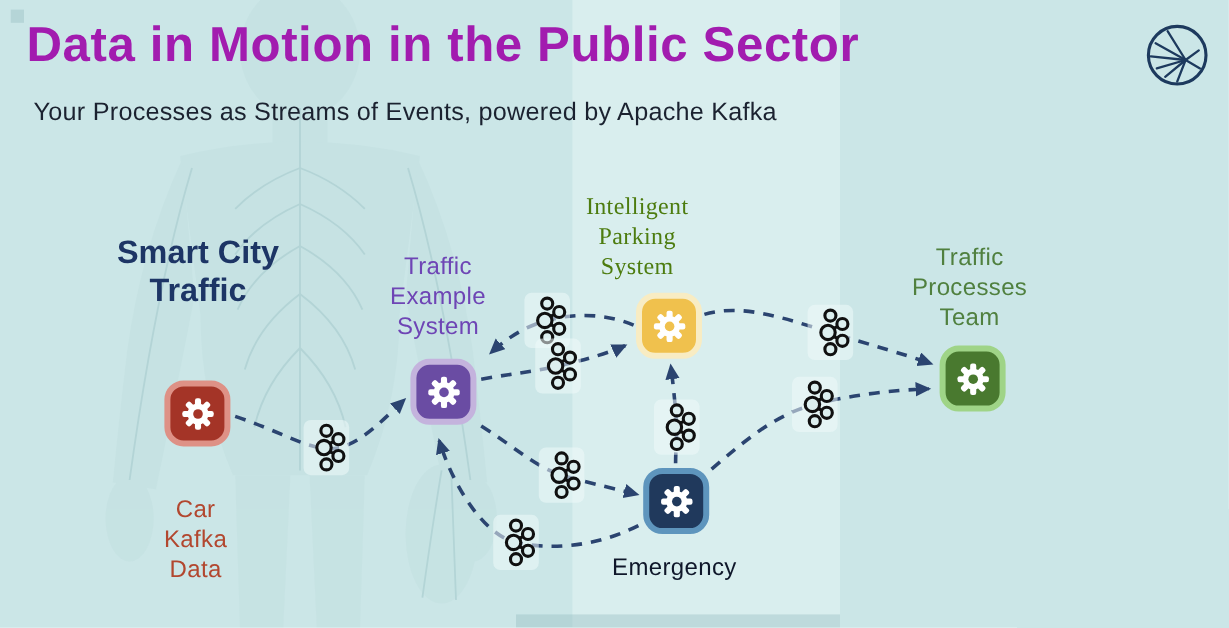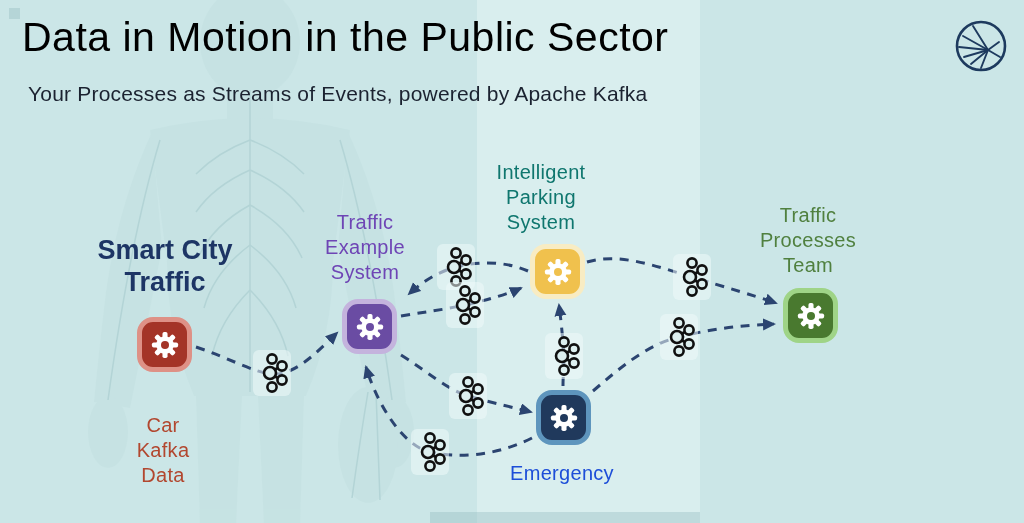--- a/index.html
+++ b/index.html
@@ -5,51 +5,51 @@
   html,body{margin:0;padding:0;}
   .stage{
     position:relative;width:1024px;height:523px;overflow:hidden;
     background:#cbe6e7;
     font-family:"Liberation Sans", sans-serif;
   }
   svg{display:block;}
   .bg-layer{position:absolute;left:0;top:0;}
   .title{
     position:absolute;left:22px;top:14px;margin:0;
-    font-size:41px;font-weight:400;letter-spacing:.5px;color:#000000;
+    font-size:41px;font-weight:700;letter-spacing:.5px;color:#a21caf;
   }
   .subtitle{
     position:absolute;left:28px;top:82px;
     font-size:21px;color:#1b2230;letter-spacing:.2px;
   }
   .logo{position:absolute;left:951px;top:16px;}
   .section-label{
     position:absolute;left:45px;top:194px;width:240px;
-    text-align:center;font-size:27px;line-height:32px;font-weight:800;color:#1d3565;margin-top:40px;
+    text-align:center;font-size:27px;line-height:32px;font-weight:800;color:#1d3565;
   }
   .overlay{position:absolute;left:0;top:0;}
   .node{
     position:absolute;width:55px;height:55px;box-sizing:border-box;
     border:5px solid;border-radius:16px;
     display:flex;align-items:center;justify-content:center;
   }
   .node.car{left:137px;top:317px;background:#a43427;border-color:#de9186;}
   .node.planning{left:342px;top:299px;background:#6a4ca3;border-color:#c4b3dd;}
   .node.parking{left:530px;top:244px;background:#f0c14d;border-color:#f8ecc3;}
   .node.emergency{left:536px;top:390px;background:#20395c;border-color:#5e95bd;}
   .node.research{left:783px;top:288px;background:#49792f;border-color:#9fd487;}
   .car .hole{fill:#a43427}.planning .hole{fill:#6a4ca3}.parking .hole{fill:#f0c14d}
   .emergency .hole{fill:#20395c}.research .hole{fill:#49792f}
   .nlabel{
     position:absolute;text-align:center;font-size:20px;line-height:25px;letter-spacing:.3px;
   }
   .nlabel.car-l{left:93px;top:381px;width:140px;color:#b2472f;margin-top:32px;}
   .nlabel.planning-l{left:285px;top:210px;width:160px;color:#6e45b5;}
-  .nlabel.parking-l{left:461px;top:160px;width:160px;color:#0f766e;}
-  .nlabel.emergency-l{left:472px;top:461px;width:180px;color:#1d4ed8;}
+  .nlabel.parking-l{left:451px;top:160px;width:160px;color:#4d7c0f;font-family:Liberation Serif, serif;}
+  .nlabel.emergency-l{left:472px;top:461px;width:180px;color:#0f172a;}
   .nlabel.research-l{left:728px;top:203px;width:160px;color:#50803f;}
 </style>
 </head>
 <body>
 
 <div class="stage">
 
   <svg class="bg-layer" width="1024" height="523" viewBox="0 0 1024 523">
     <rect x="477" y="0" width="223" height="523" fill="rgba(238,250,250,0.40)"></rect>
     <g opacity="0.5">

